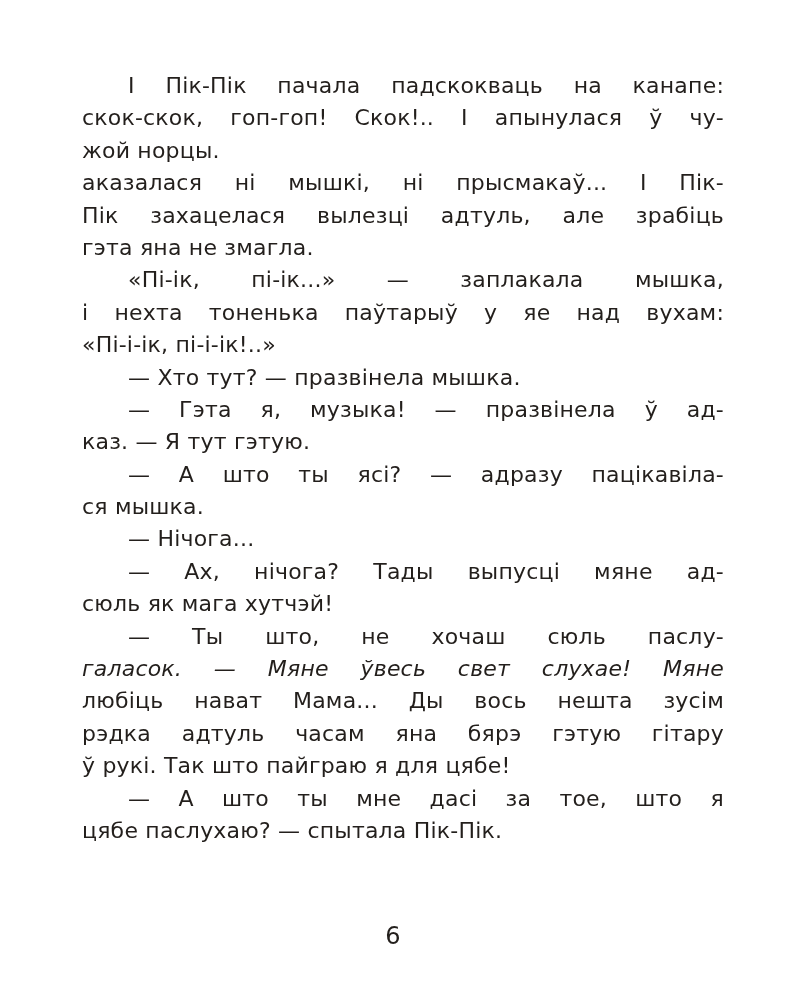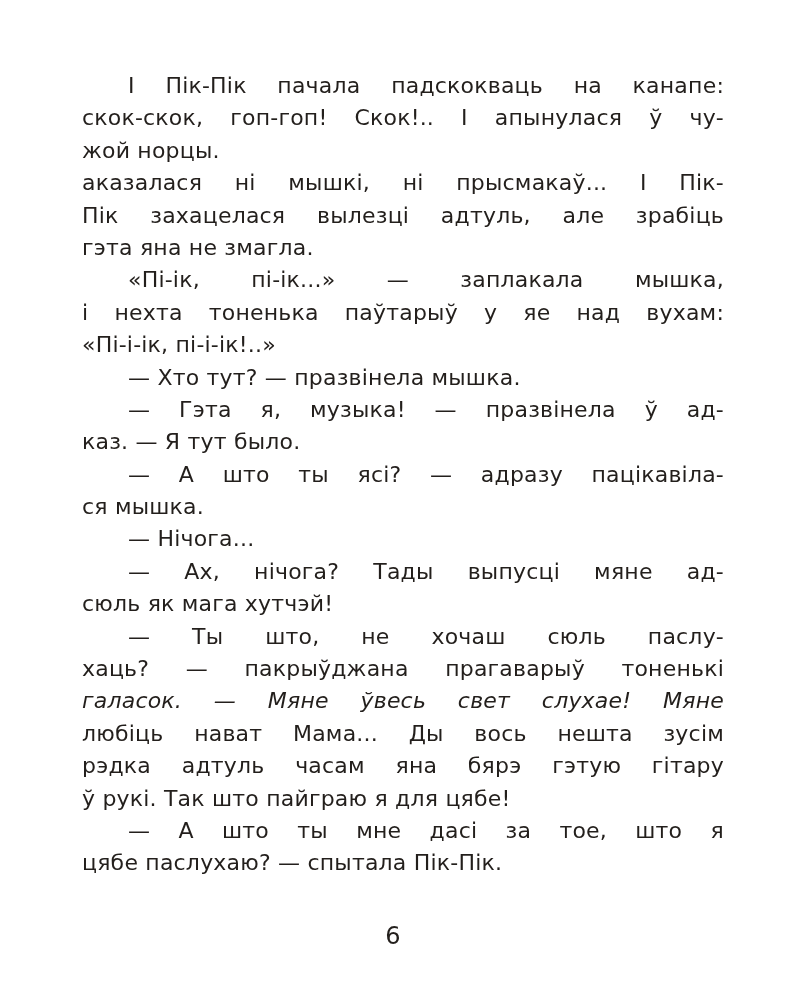--- a/index.html
+++ b/index.html
@@ -58,28 +58,27 @@
   <div class="line" style="white-space: normal;">скок-скок, гоп-гоп! Скок!.. І апынулася ў чу-</div>
   <div class="line last">жой норцы.</div>
   <div class="line" style="white-space: normal;">аказалася ні мышкі, ні прысмакаў... І Пік-</div>
   <div class="line" style="white-space: normal;">Пік захацелася вылезці адтуль, але зрабіць</div>
   <div class="line last">гэта яна не змагла.</div>
   <div class="line indent" style="white-space: normal;">«Пі-ік, пі-ік...» — заплакала мышка,</div>
   <div class="line" style="white-space: normal;">і нехта тоненька паўтарыў у яе над вухам:</div>
   <div class="line last">«Пі-і-ік, пі-і-ік!..»</div>
   <div class="line indent last">— Хто тут? — празвінела мышка.</div>
   <div class="line indent" style="white-space: normal;">— Гэта я, музыка! — празвінела ў ад-</div>
-  <div class="line last">каз. — Я тут было.</div>
+  <div class="line last">каз. — Я тут гэтую.</div>
   <div class="line indent" style="white-space: normal;">— А што ты ясі? — адразу пацікавіла-</div>
   <div class="line last">ся мышка.</div>
   <div class="line indent last">— Нічога...</div>
   <div class="line indent" style="white-space: normal;">— Ах, нічога? Тады выпусці мяне ад-</div>
   <div class="line last">сюль як мага хутчэй!</div>
   <div class="line indent" style="white-space: normal;">— Ты што, не хочаш сюль паслу-</div>
-  <div class="line" style="white-space: normal;">хаць? — пакрыўджана прагаварыў тоненькі</div>
   <div class="line" style="white-space: normal; font-style: italic;">галасок. — Мяне ўвесь свет слухае! Мяне</div>
   <div class="line" style="white-space: normal;">любіць нават Мама... Ды вось нешта зусім</div>
   <div class="line" style="white-space: normal;">рэдка адтуль часам яна бярэ гэтую гітару</div>
   <div class="line last">ў рукі. Так што пайграю я для цябе!</div>
   <div class="line indent" style="white-space: normal;">— А што ты мне дасі за тое, што я</div>
   <div class="line last">цябе паслухаю? — спытала Пік-Пік.</div>
 </div>
 
 <div class="page-number">6</div>
 

